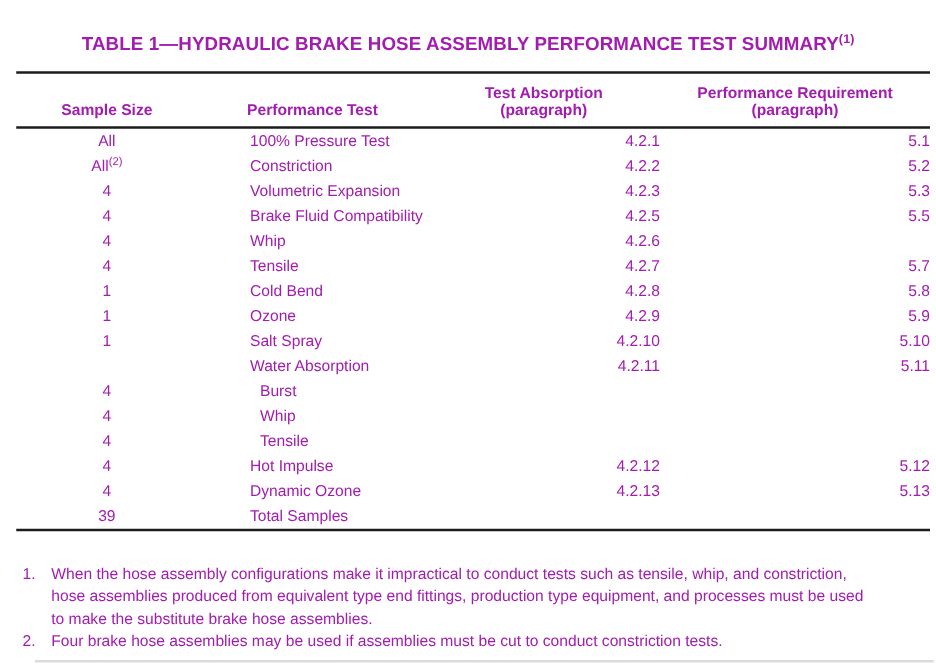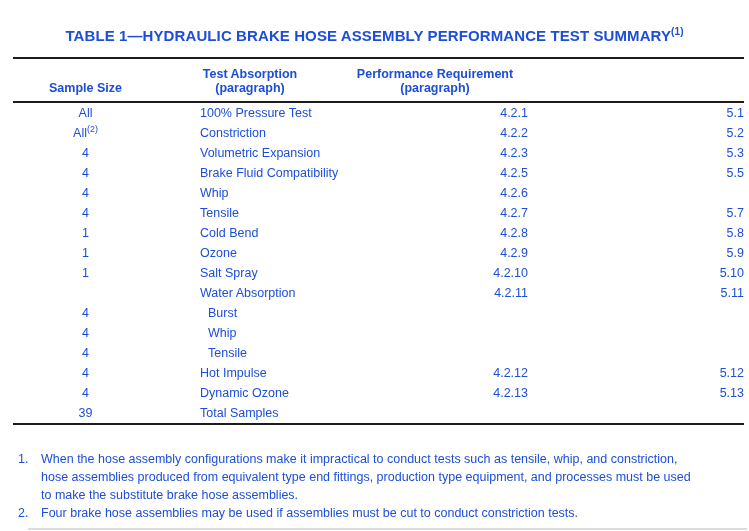--- a/index.html
+++ b/index.html
@@ -1,18 +1,18 @@
 <!DOCTYPE html>
 <html><head>
 <meta charset="utf-8">
 <style>
   html,body{margin:0;padding:0;background:#ffffff;}
   .page{
     position:relative;width:749px;height:531px;background:#ffffff;
-    font-family:"Liberation Sans",sans-serif;color:#1d4ed8;overflow:hidden;
+    font-family:"Liberation Sans",sans-serif;color:#a21caf;overflow:hidden;
   }
   .title{
     position:absolute;top:27px;left:0;width:100%;text-align:center;
     font-size:15px;font-weight:bold;white-space:nowrap;letter-spacing:.1px;
   }
   .title sup{font-size:10px;line-height:0;vertical-align:super;}
   .tbl{position:absolute;left:13px;top:57px;width:731px;}
   .rule{height:0;border-top:2px solid #1c1c1c;}
   .thead{
     display:grid;grid-template-columns:145px 184px 186px 216px;
@@ -40,20 +40,23 @@
 
   <div class="title">
     <span>TABLE 1—HYDRAULIC BRAKE HOSE ASSEMBLY PERFORMANCE TEST SUMMARY</span><sup>(1)</sup>
   </div>
 
   <div class="tbl">
     <div class="rule"></div>
     <div class="thead" id="thead">
         <div class="th">
           <div class="th-label">Sample Size</div>
+        </div>
+        <div class="th">
+          <div class="th-label">Performance Test</div>
         </div>
         <div class="th">
           <div class="th-label">Test Absorption</div>
           <div class="th-sub">(paragraph)</div>
         </div>
         <div class="th">
           <div class="th-label">Performance Requirement</div>
           <div class="th-sub">(paragraph)</div>
         </div>
       </div>

